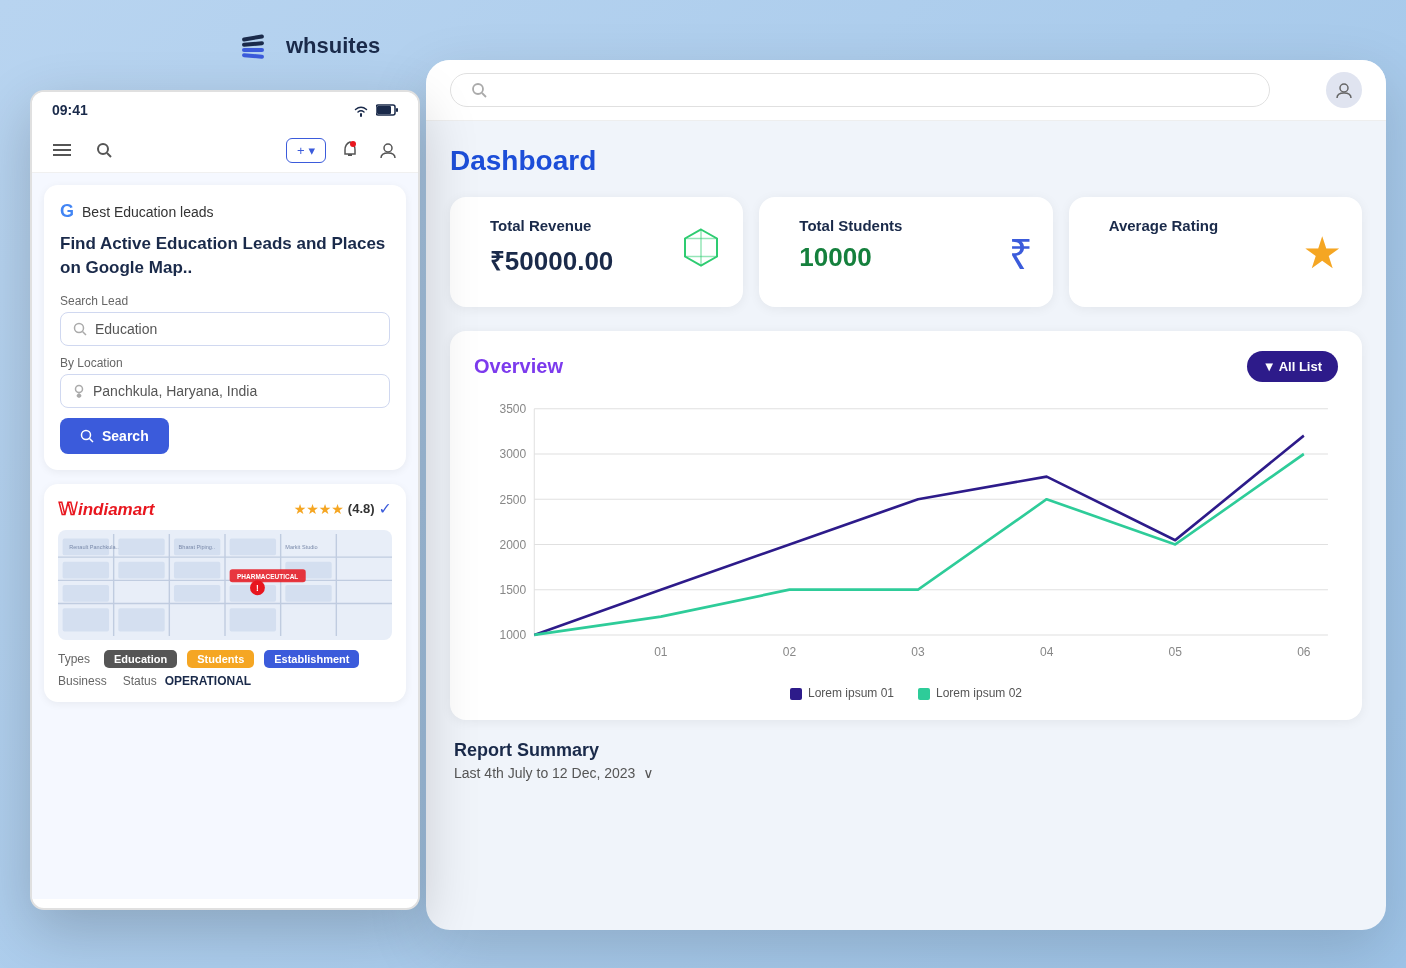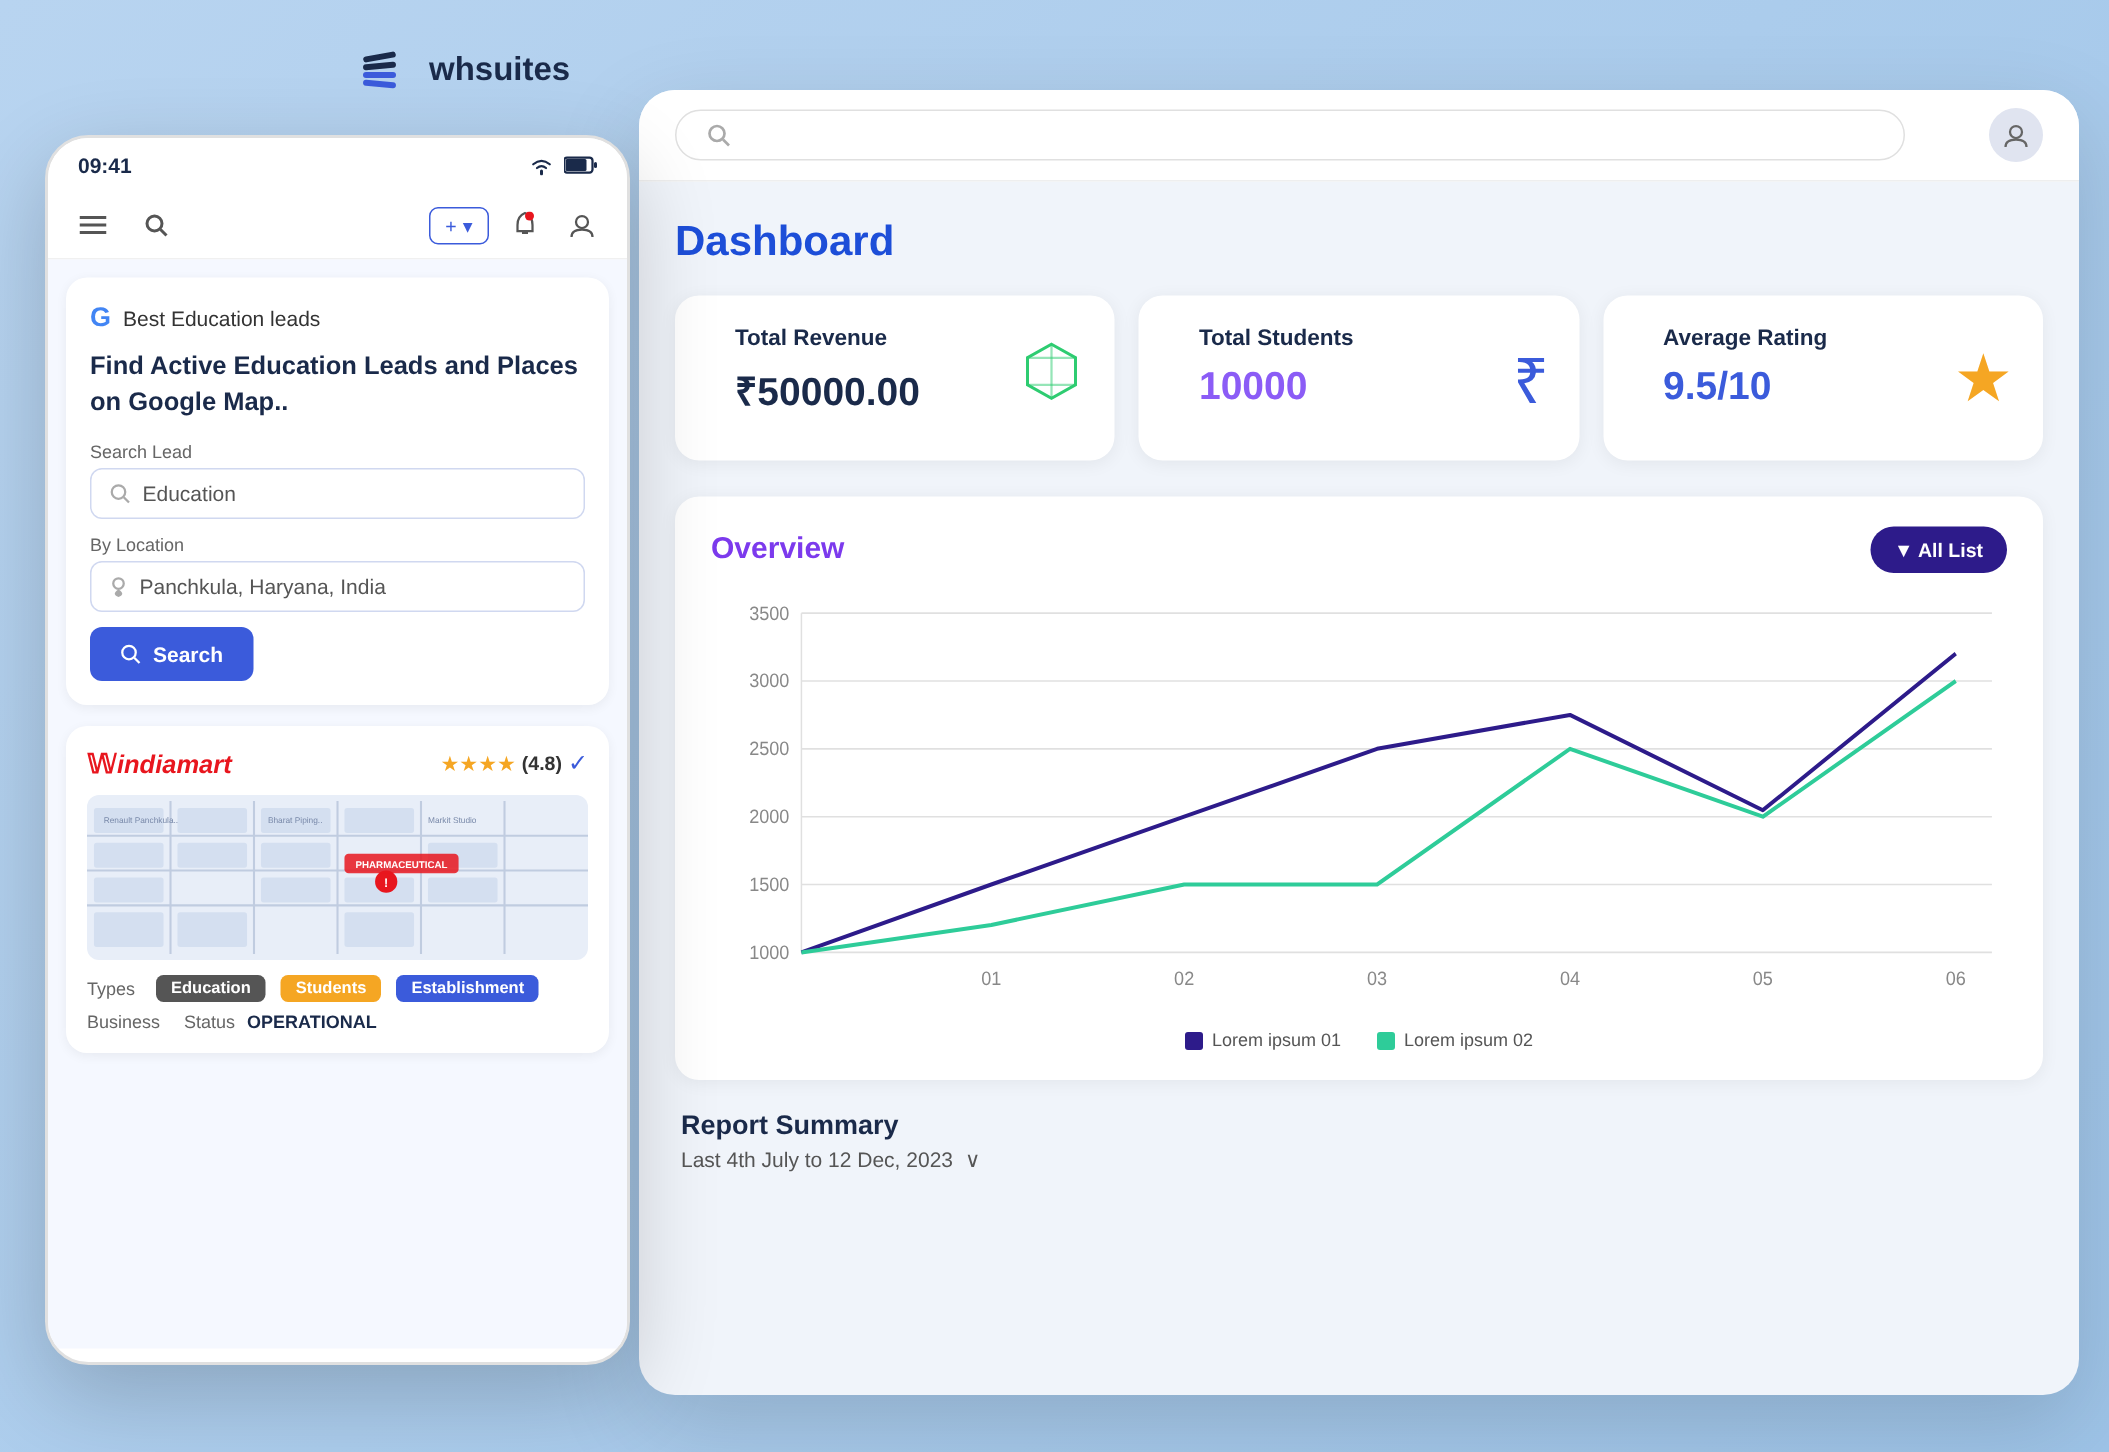--- a/index.html
+++ b/index.html
@@ -45,21 +45,21 @@
     }
 
     
     .phone {
       position: absolute;
       left: 30px;
       top: 90px;
       width: 390px;
       height: 820px;
       background: white;
-      border-radius: 29px;
+      border-radius: 14px;
       box-shadow: 0 20px 60px rgba(0,0,0,0.2);
       overflow: hidden;
       border: 2px solid #e0e0e0;
       z-index: 10;
     }
 
     .phone-status-bar {
       background: white;
       padding: 10px 20px;
       display: flex;
@@ -388,21 +388,21 @@
     }
 
     .stat-value-revenue {
       font-size: 26px;
       font-weight: 800;
       color: #1a2a4a;
     }
     .stat-value-students {
       font-size: 26px;
       font-weight: 800;
-      color: #8b5cf6;
+      color: #15803d;
     }
     .stat-value-rating {
       font-size: 26px;
       font-weight: 800;
       color: #3b5bdb;
     }
 
     .stat-icon {
       position: absolute;
       right: 20px;
@@ -709,21 +709,20 @@
         </div>
 
         <div class="stat-card">
           <span class="stat-label">Total Students</span>
           <span class="stat-value-students">10000</span>
           <span class="stat-icon rupee-icon">₹</span>
         </div>
 
         <div class="stat-card">
           <span class="stat-label">Average Rating</span>
-          <span class="stat-value-rating">9.5/10</span>
           <span class="stat-icon star-icon" style="font-size:44px;">★</span>
         </div>
       </div>
 
       <div class="overview-section">
         <div class="overview-header">
           <span class="overview-title">Overview</span>
           <button class="all-list-btn">▼  All List</button>
         </div>
 

